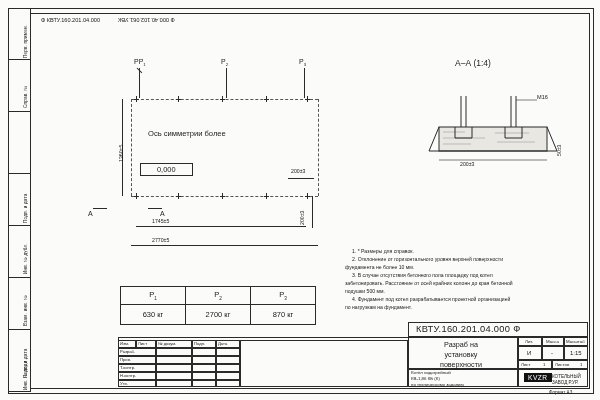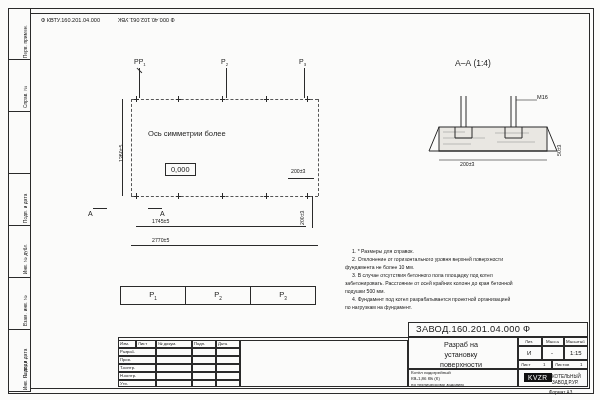--- a/index.html
+++ b/index.html
@@ -100,21 +100,21 @@
     <div class="lbl" style="left:134px;top:58px;font-size:7px;">PP<sub>1</sub></div>
 
     <div class="thin" style="left:226px;top:68px;width:.8px;height:30px;"></div>
     <div class="lbl" style="left:221px;top:58px;font-size:7px;">P<sub>2</sub></div>
 
     <div class="thin" style="left:304px;top:68px;width:.8px;height:30px;"></div>
     <div class="lbl" style="left:299px;top:58px;font-size:7px;">P<sub>3</sub></div>
 
     <div class="lbl" style="left:148px;top:129px;font-size:7.6px;">Ось симметрии более</div>
 
-    <div class="lbl" style="left:165px;top:163px;font-size:7.4px;border:1px solid #2a2a2a;padding:1px 5px;">0,000</div>
+    <div class="lbl" style="left:140px;top:163px;font-size:7.4px;border:1px solid #2a2a2a;padding:1px 16px;">0,000</div>
 
     <div class="thin" style="left:122px;top:99px;width:.7px;height:97px;"></div>
     <div class="lbl" style="left:118px;top:162px;font-size:5.2px;transform:rotate(-90deg);transform-origin:left top;">1360±5</div>
 
     <div class="thin" style="left:93px;top:208px;width:14px;height:.9px;"></div>
     <div class="arrowlbl" style="left:88px;top:210px;">А</div>
     <div class="thin" style="left:148px;top:208px;width:14px;height:.9px;"></div>
     <div class="arrowlbl" style="left:160px;top:210px;">А</div>
 
     <div class="thin" style="left:136px;top:226px;width:170px;height:.7px;"></div>
@@ -162,28 +162,33 @@
     <div class="note" style="left:345px;top:303px;">по нагрузкам на фундамент.</div>
   </div>
 
   <table class="ptable">
     <tbody>
         <tr>
       <td class="hd">P<sub>1</sub></td>
       <td class="hd">P<sub>2</sub></td>
       <td class="hd">P<sub>3</sub></td>
     </tr>
+    <tr>
+      <td>630 кг</td>
+      <td>2700 кг</td>
+      <td>870 кг</td>
+    </tr>
   </tbody>
     </table>
 
   <div>
 
     <div class="stampbox" style="left:118px;top:337px;width:470px;height:50px;"></div>
     <div class="stampbox" style="left:408px;top:322px;width:180px;height:15px;"></div>
-    <div class="code" style="left:416px;top:324px;">ЗАВОД.160.201.04.000  Ф</div>
+    <div class="code" style="left:416px;top:324px;">КВТУ.160.201.04.000  Ф</div>
 
     <div class="stampbox" style="left:408px;top:337px;width:110px;height:32px;"></div>
     <div class="title2" style="left:413px;top:340px;">Разраб на</div>
     <div class="title2" style="left:413px;top:350px;text-align:center;">установку</div>
     <div class="title2" style="left:413px;top:360px;">поверхности</div>
 
     <div class="stampbox" style="left:518px;top:337px;width:24px;height:9px;"></div>
     <div class="stampbox" style="left:542px;top:337px;width:22px;height:9px;"></div>
     <div class="stampbox" style="left:564px;top:337px;width:24px;height:9px;"></div>
     <div class="s-txt" style="left:525px;top:339px;">Лит.</div>

